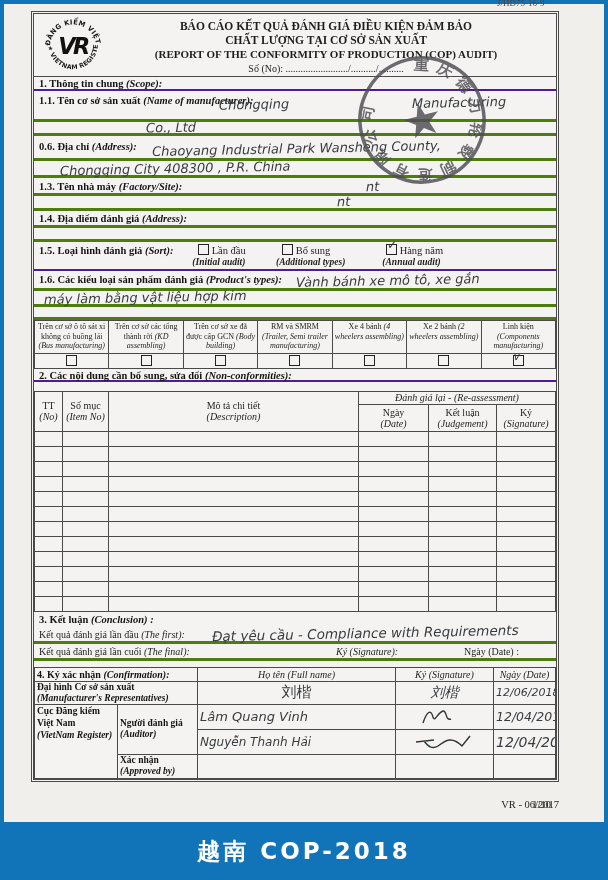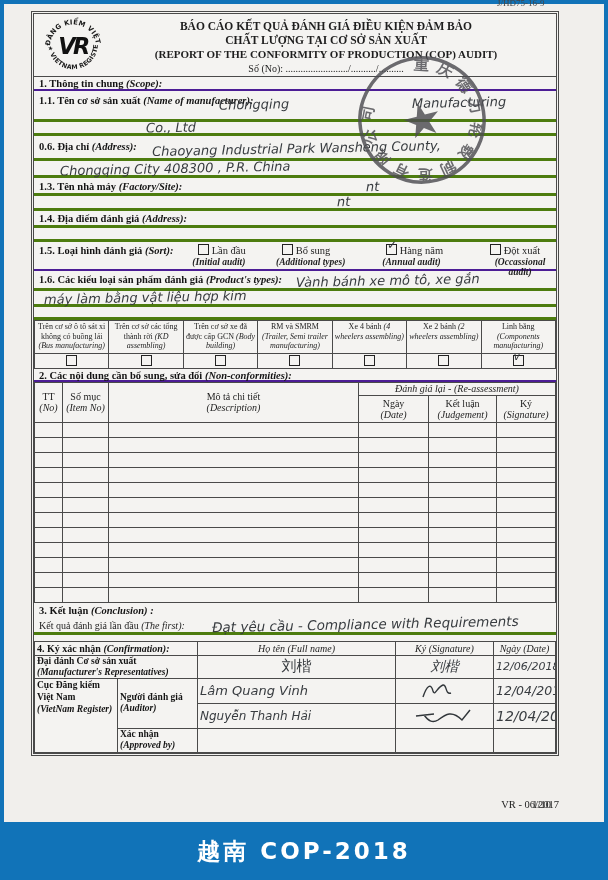--- a/index.html
+++ b/index.html
@@ -139,25 +139,20 @@
       <span class="cbgroup" style="left:248px;">
         <span class="cb"><span class="tick"></span></span>
         <span>Bổ sung</span>
         <span class="en2">(Additional types)</span>
       </span>
       <span class="cbgroup" style="left:352px;">
         <span class="cb"><span class="tick">✓</span></span>
         <span>Hàng năm</span>
         <span class="en2">(Annual audit)</span>
       </span>
-      <span class="cbgroup" style="left:456px;">
-        <span class="cb"><span class="tick"></span></span>
-        <span>Đột xuất</span>
-        <span class="en2">(Occassional audit)</span>
-      </span>
     </div>
 
     <div class="row" style="height:20px;">
       <span class="lbl" style="line-height:17px;">1.6. Các kiểu loại sản phẩm đánh giá</span>
       <span class="lbl en" style="line-height:17px;">(Product's types):</span>
       <span class="hw" style="left:262px;top:2px;">Vành  bánh xe  mô tô, xe gắn</span>
     </div>
     <div class="row" style="height:16px;">
       <span class="hw" style="left:10px;top:-1px;">máy  làm bằng  vật liệu hợp kim</span>
     </div>
@@ -165,39 +160,39 @@
 
     <table class="t17" style="border-bottom:1px solid #4a4a4a;">
       <tbody>
           <tr>
         <td style="height:33px;"><span>Trên cơ sở ô tô sát xi không có buồng lái</span> <span class="en">(Bus manufacturing)</span></td>
         <td><span>Trên cơ sở các tổng thành rời</span> <span class="en">(KD assembling)</span></td>
         <td><span>Trên cơ sở xe đã được cấp GCN</span> <span class="en">(Body building)</span></td>
         <td><span>RM và SMRM</span> <span class="en">(Trailer, Semi trailer manufacturing)</span></td>
         <td><span>Xe 4 bánh</span> <span class="en">(4 wheelers assembling)</span></td>
         <td><span>Xe 2 bánh</span> <span class="en">(2 wheelers assembling)</span></td>
-        <td><span>Linh bằng</span> <span class="en">(Components manufacturing)</span></td>
+        <td><span>Linh kiện</span> <span class="en">(Components manufacturing)</span></td>
       </tr>
       <tr>
         <td class="cbcell"><span class="cb"><span class="tick"></span></span></td>
         <td class="cbcell"><span class="cb"><span class="tick"></span></span></td>
         <td class="cbcell"><span class="cb"><span class="tick"></span></span></td>
         <td class="cbcell"><span class="cb"><span class="tick"></span></span></td>
         <td class="cbcell"><span class="cb"><span class="tick"></span></span></td>
         <td class="cbcell"><span class="cb"><span class="tick"></span></span></td>
         <td class="cbcell"><span class="cb"><span class="tick" style="top:-4px;font-size:10px;">v</span></span></td>
       </tr>
     </tbody>
       </table>
 
     <div class="row dark" style="height:13px;line-height:13px;">
       <span class="lbl">2. Các nội dung cần bổ sung, sửa đổi</span>
       <span class="lbl en">(Non-conformities):</span>
     </div>
-    <table class="t2" style="border-bottom:1px solid #4a4a4a;">
+    <table class="t2" style="border-bottom:1px solid #4a4a4a;margin-top:9px;">
       <colgroup>
           <col style="width:28px;">
           <col style="width:46px;">
           <col style="width:250px;">
           <col style="width:70px;">
           <col style="width:68px;">
           <col>
         </colgroup>
       <tbody>
           <tr>
@@ -312,40 +307,46 @@
 
     <div class="row noline" style="height:14px;line-height:15px;">
       <span class="lbl">3. Kết luận</span>
       <span class="lbl en">(Conclusion) :</span>
     </div>
     <div class="row" style="height:18px;font-size:10px;line-height:18px;">
       <span>Kết quả đánh giá lần đầu</span>
       <span class="en">(The first):</span>
       <span class="hw" style="left:178px;top:-2px;font-size:13.5px;">Đạt yêu cầu  -  Compliance  with  Requirements</span>
     </div>
+    <div class="row" style="height:17px;font-size:10px;line-height:16px;">
+      <span>Kết quả đánh giá lần cuối</span>
+      <span class="en">(The final):</span>
+      <span class="en" style="position:absolute;left:302px;">Ký (Signature):</span>
+      <span style="position:absolute;left:430px;">Ngày (Date) :</span>
+    </div>
     <div class="row noline" style="height:6px;"></div>
 
     <table class="t4">
       <colgroup>
           <col style="width:83px;">
           <col style="width:80px;">
           <col style="width:198px;">
           <col style="width:98px;">
           <col>
         </colgroup>
       <tbody>
           <tr>
         <td colspan="2" style="height:14px;"><span class="lbl">4. Ký xác nhận</span> <span class="lbl en">(Confirmation):</span></td>
         <td style="text-align:center;" class="en">Họ tên (Full name)</td>
         <td style="text-align:center;" class="en">Ký (Signature)</td>
         <td style="text-align:center;" class="en">Ngày (Date)</td>
       </tr>
       <tr>
         <td colspan="2" style="height:23px;font-size:9.5px;line-height:11px;">
-          <span class="lbl">Đại đánh Cơ sở sản xuất</span><br><span class="lbl en">(Manufacturer's Representatives)</span>
+          <span class="lbl">Đại hình Cơ sở sản xuất</span><br><span class="lbl en">(Manufacturer's Representatives)</span>
         </td>
         <td style="text-align:center;">
           <span class="hw" style="position:static;font-size:15px;font-style:normal;">刘楷</span>
         </td>
         <td style="text-align:center;">
           <span class="hw" style="position:static;font-size:14px;font-style:italic;">刘楷</span>
         </td>
         <td>
           <span class="hw sm" style="position:static;">12/06/2018</span>
         </td>

